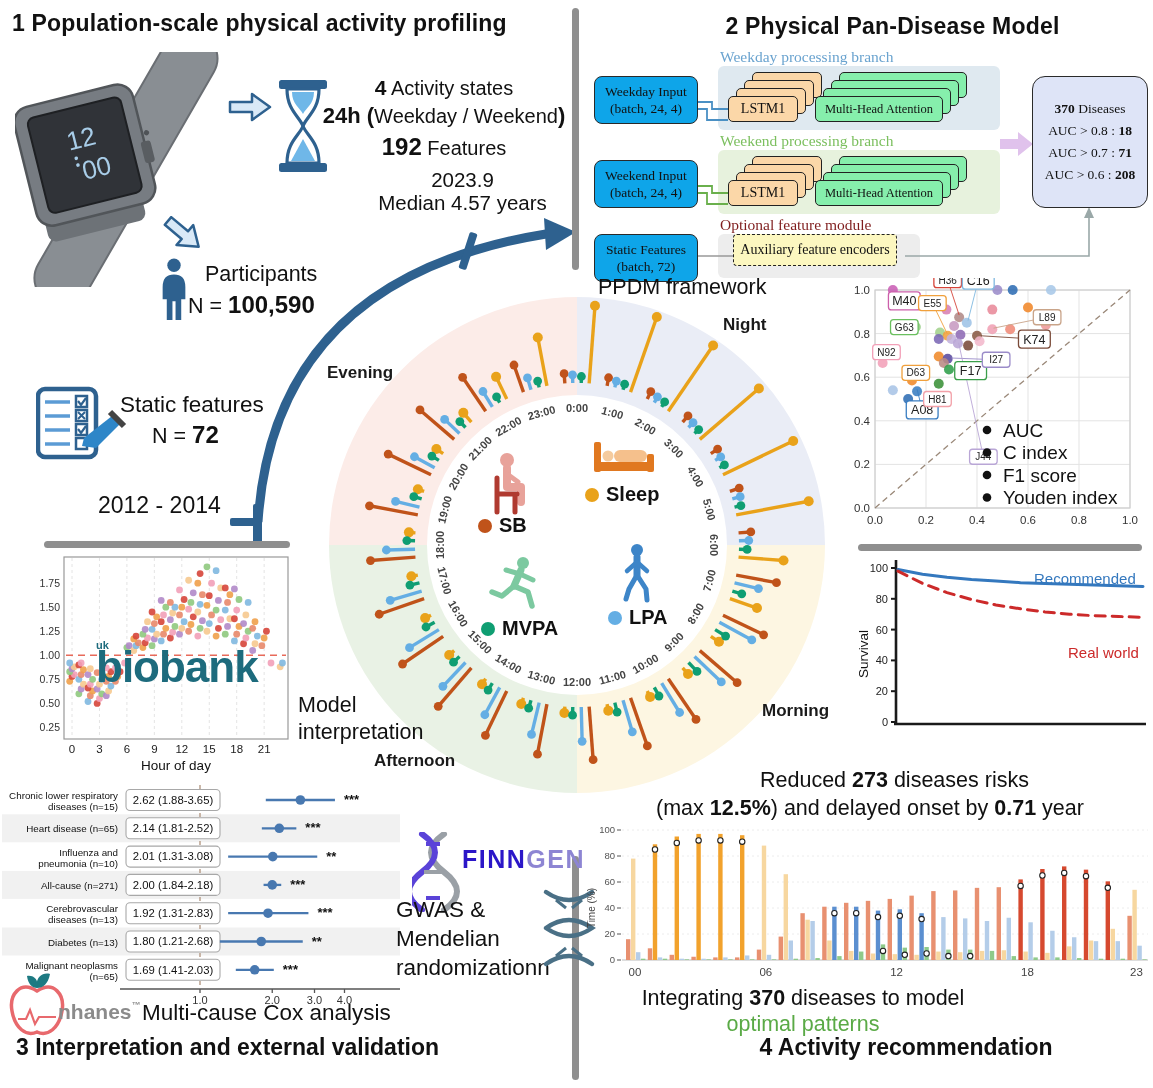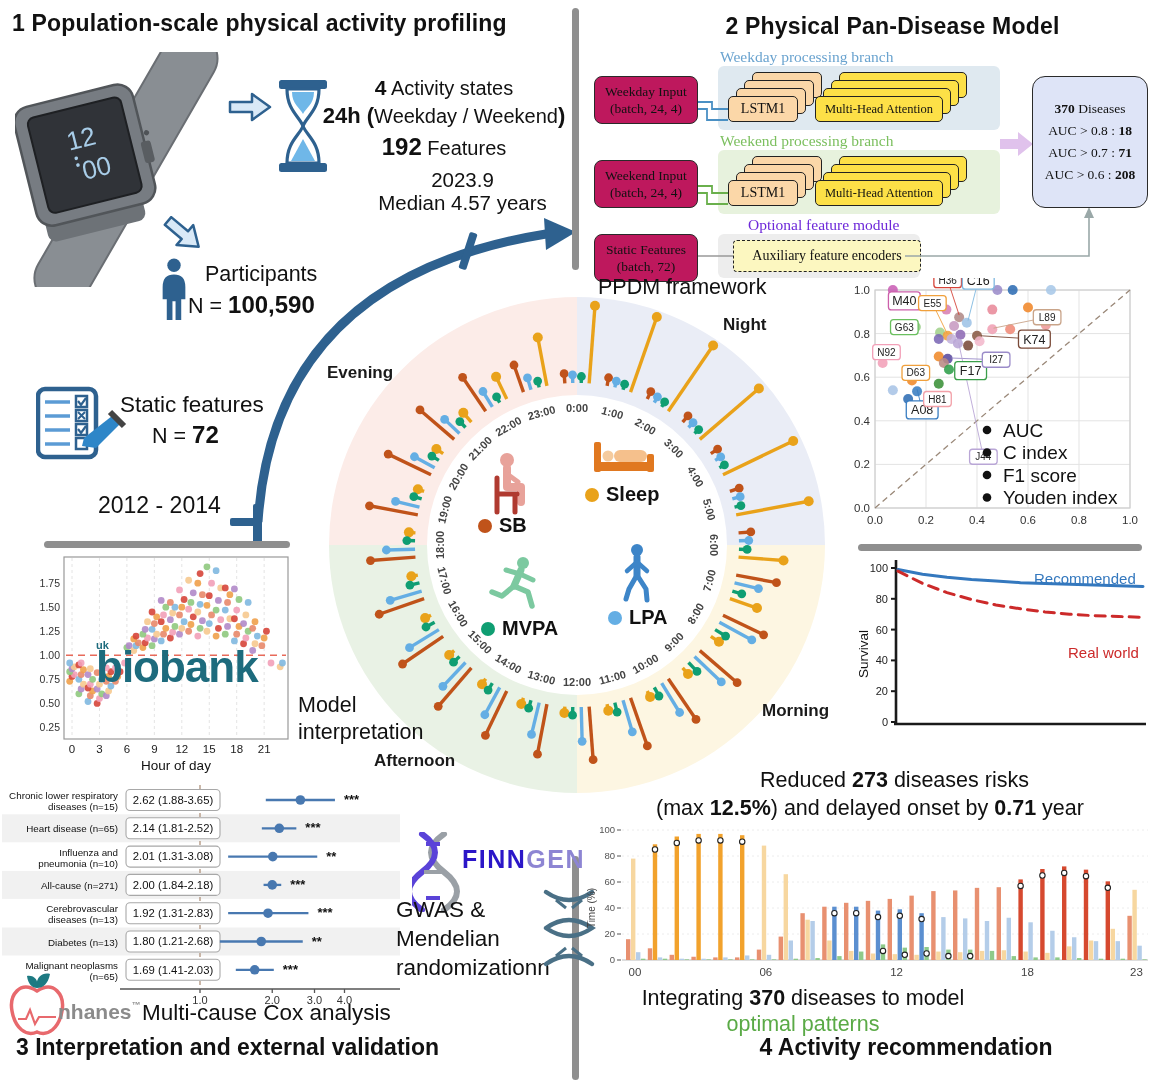--- a/index.html
+++ b/index.html
@@ -2,27 +2,27 @@
 <html><head>
 <meta charset="utf-8">
 <style>
   html,body{margin:0;padding:0;}
   body{width:1153px;height:1088px;position:relative;background:#fff;
        font-family:"Liberation Sans",sans-serif;overflow:hidden;color:#111;}
   .abs{position:absolute;}
   .b{font-weight:bold;}
   .ttl{font-weight:bold;font-size:23px;letter-spacing:.2px;}
   .divider{background:#8f8f8f;border-radius:4px;}
-  .inbox{background:#be185d;border:1.5px solid #2a2a2a;border-radius:8px;
+  .inbox{background:#0ea5e9;border:1.5px solid #2a2a2a;border-radius:8px;
          display:flex;flex-direction:column;align-items:center;justify-content:center;
          font-family:"Liberation Serif",serif;font-size:13.5px;line-height:17px;box-sizing:border-box;text-align:center;}
   .panel{border-radius:6px;}
   .stk{position:absolute;border:1.3px solid #222;border-radius:5px;box-sizing:border-box;}
   .lstm{background:#fbd7a8;}
-  .mha{background:#fde047;}
+  .mha{background:#86efac;}
   .stktxt{display:flex;align-items:center;justify-content:center;
           font-family:"Liberation Serif",serif;}
   .branchlbl{font-family:"Liberation Serif",serif;font-size:15.5px;}
   .resultbox{background:#dee4f7;border:1.8px solid #2a2a2a;border-radius:13px;
              display:flex;flex-direction:column;align-items:center;justify-content:center;
              font-family:"Liberation Serif",serif;font-size:13.5px;line-height:22px;box-sizing:border-box;}
   .auxbox{background:#fcf7c0;border:1.6px dashed #222;border-radius:4px;
           display:flex;align-items:center;justify-content:center;
           font-family:"Liberation Serif",serif;font-size:14px;box-sizing:border-box;}
   .cap{font-size:21.5px;}
@@ -133,21 +133,21 @@
 <div class="abs divider" style="left:858px;top:544px;width:284px;height:7px;"></div>
 
 <div class="abs ttl" style="left:640px;top:13px;width:505px;text-align:center;">2 Physical Pan-Disease Model</div>
 
 <div class="abs panel" style="left:718px;top:66px;width:282px;height:64px;background:#dfe9f0;"></div>
 <div class="abs panel" style="left:718px;top:150px;width:282px;height:64px;background:#e7f2dd;"></div>
 <div class="abs panel" style="left:718px;top:234px;width:202px;height:44px;background:#ededed;"></div>
 
 <div class="abs branchlbl" style="left:720px;top:48px;color:#6aa3cf;">Weekday processing branch</div>
 <div class="abs branchlbl" style="left:720px;top:132px;color:#7bbf5e;">Weekend processing branch</div>
-<div class="abs branchlbl" style="left:748px;top:216px;color:#6d28d9;text-align:right;">Optional feature module</div>
+<div class="abs branchlbl" style="left:720px;top:216px;color:#7f1d1d;text-align:right;">Optional feature module</div>
 
 <div class="abs inbox" style="left:594px;top:76px;width:104px;height:48px;">
   <div>Weekday Input</div>
   <div>(batch, 24, 4)</div>
 </div>
 <div class="abs inbox" style="left:594px;top:160px;width:104px;height:48px;">
   <div>Weekend Input</div>
   <div>(batch, 24, 4)</div>
 </div>
 <div class="abs inbox" style="left:594px;top:234px;width:104px;height:48px;">
@@ -166,21 +166,21 @@
 
 <div class="abs stk lstm" style="left:752px;top:156px;width:70px;height:26px;"></div>
 <div class="abs stk lstm" style="left:744px;top:164px;width:70px;height:26px;"></div>
 <div class="abs stk lstm" style="left:736px;top:172px;width:70px;height:26px;"></div>
 <div class="abs stk lstm stktxt" style="left:728px;top:180px;width:70px;height:26px;font-size:14px;">LSTM1</div>
 <div class="abs stk mha" style="left:839px;top:156px;width:128px;height:26px;"></div>
 <div class="abs stk mha" style="left:831px;top:164px;width:128px;height:26px;"></div>
 <div class="abs stk mha" style="left:823px;top:172px;width:128px;height:26px;"></div>
 <div class="abs stk mha stktxt" style="left:815px;top:180px;width:128px;height:26px;font-size:12.5px;">Multi-Head Attention</div>
 
-<div class="abs auxbox" style="left:733px;top:240px;width:188px;height:32px;">Auxiliary feature encoders</div>
+<div class="abs auxbox" style="left:733px;top:234px;width:164px;height:32px;">Auxiliary feature encoders</div>
 
 <svg class="abs" style="left:585px;top:60px;" width="568" height="240" viewBox="0 0 568 240">
   <path d="M113,42 h14 v7 h16" fill="none" stroke="#4a90c4" stroke-width="1.8"></path>
   <path d="M113,49 h9 v11 h21" fill="none" stroke="#4a90c4" stroke-width="1.8"></path>
   <path d="M113,126 h14 v7 h16" fill="none" stroke="#6ab04c" stroke-width="1.8"></path>
   <path d="M113,133 h9 v11 h21" fill="none" stroke="#6ab04c" stroke-width="1.8"></path>
   <line x1="113" y1="196" x2="148" y2="196" stroke="#999" stroke-width="1.6"></line>
   <path d="M320,196 H504 V156" fill="none" stroke="#9aa8a8" stroke-width="1.6"></path>
   <polygon points="499,158 504,147 509,158" fill="#9aa8a8"></polygon>
   <polygon points="415,79 433,79 433,72 448,84 433,96 433,89 415,89" fill="#e0c2ec"></polygon>

